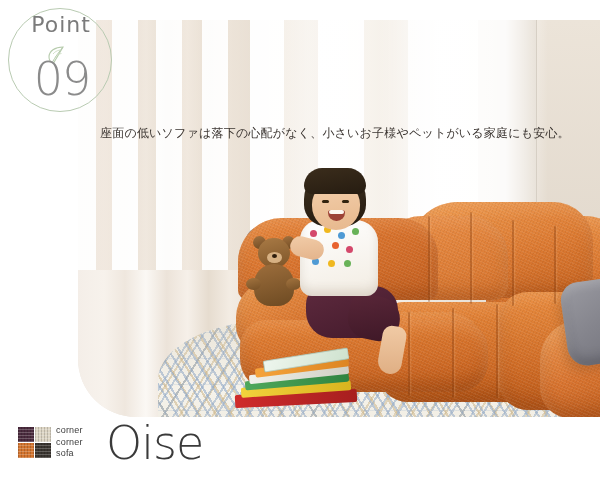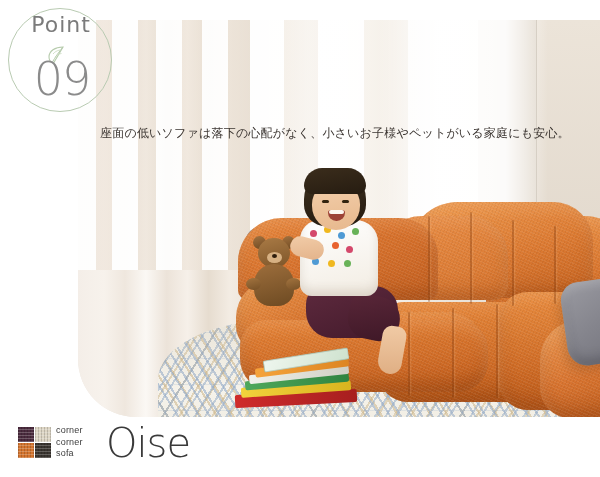--- a/index.html
+++ b/index.html
@@ -286,21 +286,21 @@
       repeating-linear-gradient(90deg, rgba(0,0,0,.16) 0 1px, transparent 1px 3px);
   }
   .logo-words {
     position:absolute; left:38px; top:0; width:52px;
     font-size:9px; line-height:11.5px; color:#3c3c3c;
     letter-spacing:.2px;
   }
   .logo-mark {
     position:absolute; left:88px; top:-4px;
     font-family:"DejaVu Sans",sans-serif;
-    font-size:40px; line-height:44px; font-weight:300; color:#3a3a3a;
+    font-size:46px; line-height:44px; font-weight:300; color:#3a3a3a;
     letter-spacing:-1px;
   }
 </style>
 </head>
 <body>
 
 <div class="page">
 
   <div class="photo">
     <div class="wall"></div>

